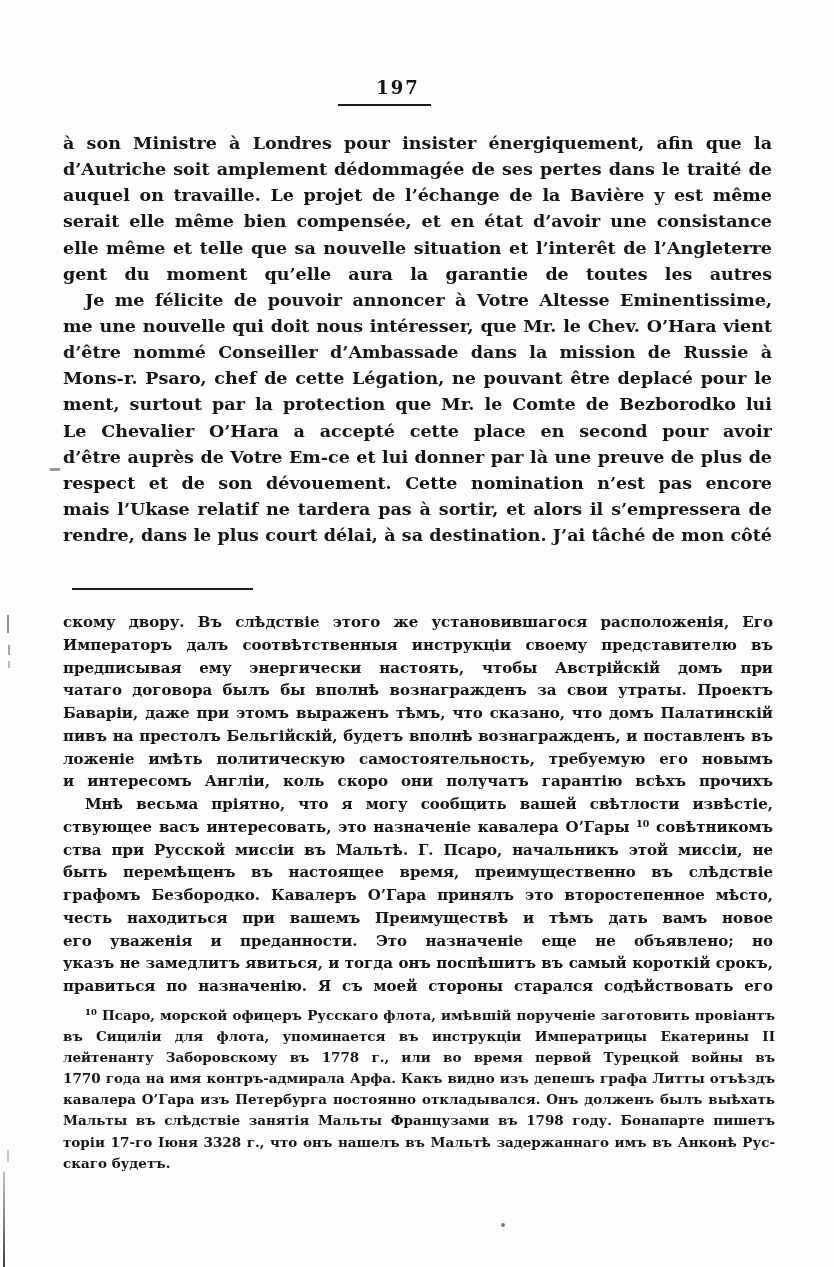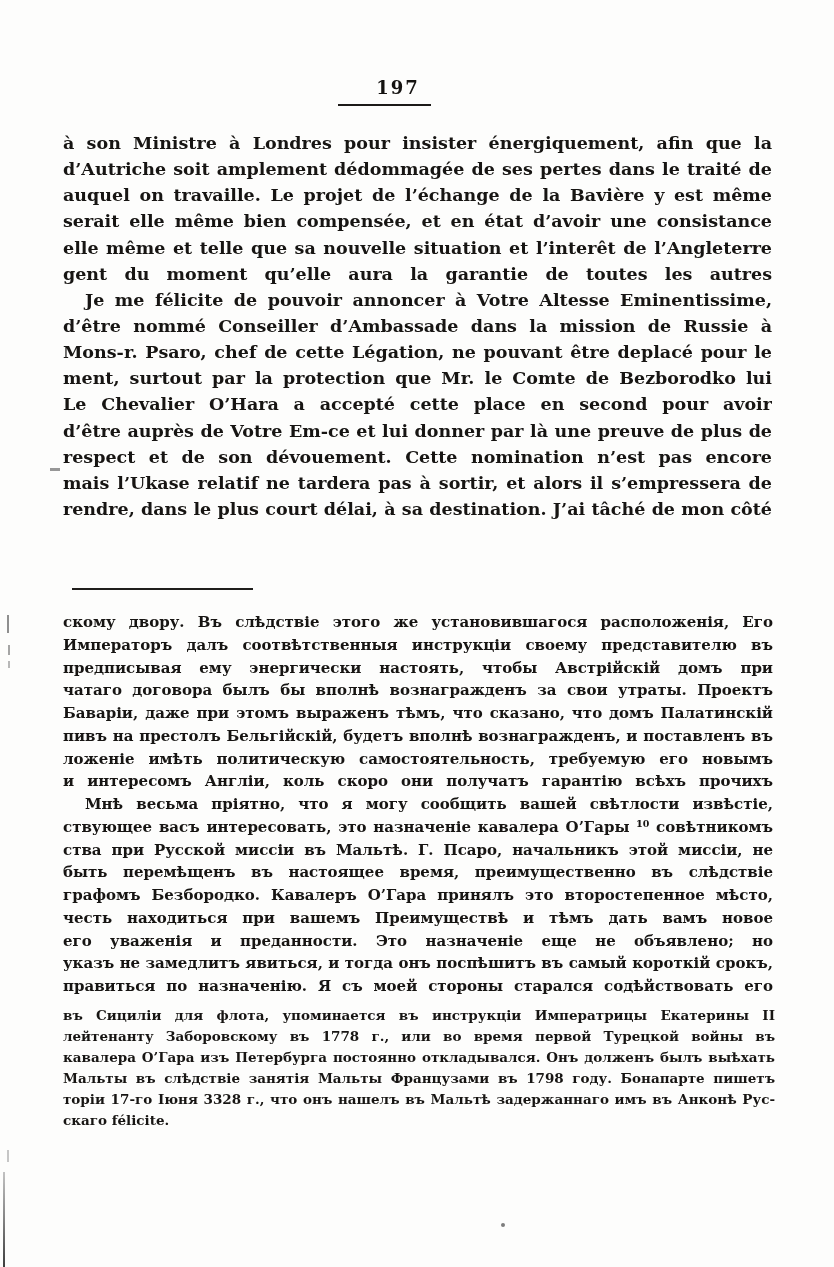--- a/index.html
+++ b/index.html
@@ -63,20 +63,21 @@
     <div>
         <div class="tline">à son Ministre à Londres pour insister énergiquement, afin que la Maison</div>
         <div class="tline">d’Autriche soit amplement dédommagée de ses pertes dans le traité de paix</div>
         <div class="tline">auquel on travaille. Le projet de l’échange de la Bavière y est même énoncé,</div>
         <div class="tline">serait elle même bien compensée, et en état d’avoir une consistance politique</div>
         <div class="tline">elle même et telle que sa nouvelle situation et l’interêt de l’Angleterre exi-</div>
         <div class="tline flush">gent du moment qu’elle aura la garantie de toutes les autres puissances.</div>
       </div>
     <div>
         <div class="tline indent">Je me félicite de pouvoir annoncer à Votre Altesse Eminentissime, com-</div>
+        <div class="tline">me une nouvelle qui doit nous intéresser, que Mr. le Chev. O’Hara vient</div>
         <div class="tline">d’être nommé Conseiller d’Ambassade dans la mission de Russie à Malte.</div>
         <div class="tline">Mons-r. Psaro, chef de cette Légation, ne pouvant être deplacé pour le mo-</div>
         <div class="tline">ment, surtout par la protection que Mr. le Comte de Bezborodko lui accorde.</div>
         <div class="tline">Le Chevalier O’Hara a accepté cette place en second pour avoir l’honneur</div>
         <div class="tline">d’être auprès de Votre Em-ce et lui donner par là une preuve de plus de son</div>
         <div class="tline">respect et de son dévouement. Cette nomination n’est pas encore publiée;</div>
         <div class="tline">mais l’Ukase relatif ne tardera pas à sortir, et alors il s’empressera de se</div>
         <div class="tline">rendre, dans le plus court délai, à sa destination. J’ai tâché de mon côté de</div>
       </div>
   </div>
@@ -102,26 +103,28 @@
         <div class="tline">графомъ Безбородко. Кавалеръ О’Гара принялъ это второстепенное мѣсто, чтобы имѣть</div>
         <div class="tline">честь находиться при вашемъ Преимуществѣ и тѣмъ дать вамъ новое доказательство</div>
         <div class="tline">его уваженія и преданности. Это назначеніе еще не объявлено; но соотвѣтствующій</div>
         <div class="tline">указъ не замедлитъ явиться, и тогда онъ поспѣшитъ въ самый короткій срокъ, от-</div>
         <div class="tline">правиться по назначенію. Я съ моей стороны старался содѣйствовать его желанію,</div>
       </div>
   </div>
 
   <div id="footnote-block" class="textblock fn">
     <div>
+        <div class="tline indent">¹⁰ Псаро, морской офицеръ Русскаго флота, имѣвшій порученіе заготовить провіантъ</div>
         <div class="tline">въ Сициліи для флота, упоминается въ инструкціи Императрицы Екатерины II генералъ-</div>
         <div class="tline">лейтенанту Заборовскому въ 1778 г., или во время первой Турецкой войны въ рескриптѣ</div>
+        <div class="tline">1770 года на имя контръ-адмирала Арфа. Какъ видно изъ депешъ графа Литты отъѣздъ</div>
         <div class="tline">кавалера О’Гара изъ Петербурга постоянно откладывался. Онъ долженъ былъ выѣхать изъ</div>
         <div class="tline">Мальты въ слѣдствіе занятія Мальты Французами въ 1798 году. Бонапарте пишетъ дирек-</div>
         <div class="tline">торіи 17-го Іюня 3328 г., что онъ нашелъ въ Мальтѣ задержаннаго имъ въ Анконѣ Рус-</div>
-        <div class="tline flush">скаго félicite.</div>
+        <div class="tline flush">скаго будетъ.</div>
       </div>
   </div>
 
   <div id="artifact-edge-a1" class="artifact"></div>
   <div id="artifact-edge-a2" class="artifact"></div>
   <div id="artifact-edge-a3" class="artifact"></div>
   <div id="artifact-edge-b1" class="artifact"></div>
   <div id="artifact-edge-b2" class="artifact"></div>
   <div id="artifact-dash" class="artifact"></div>
   <div id="artifact-dot" class="artifact"></div>

